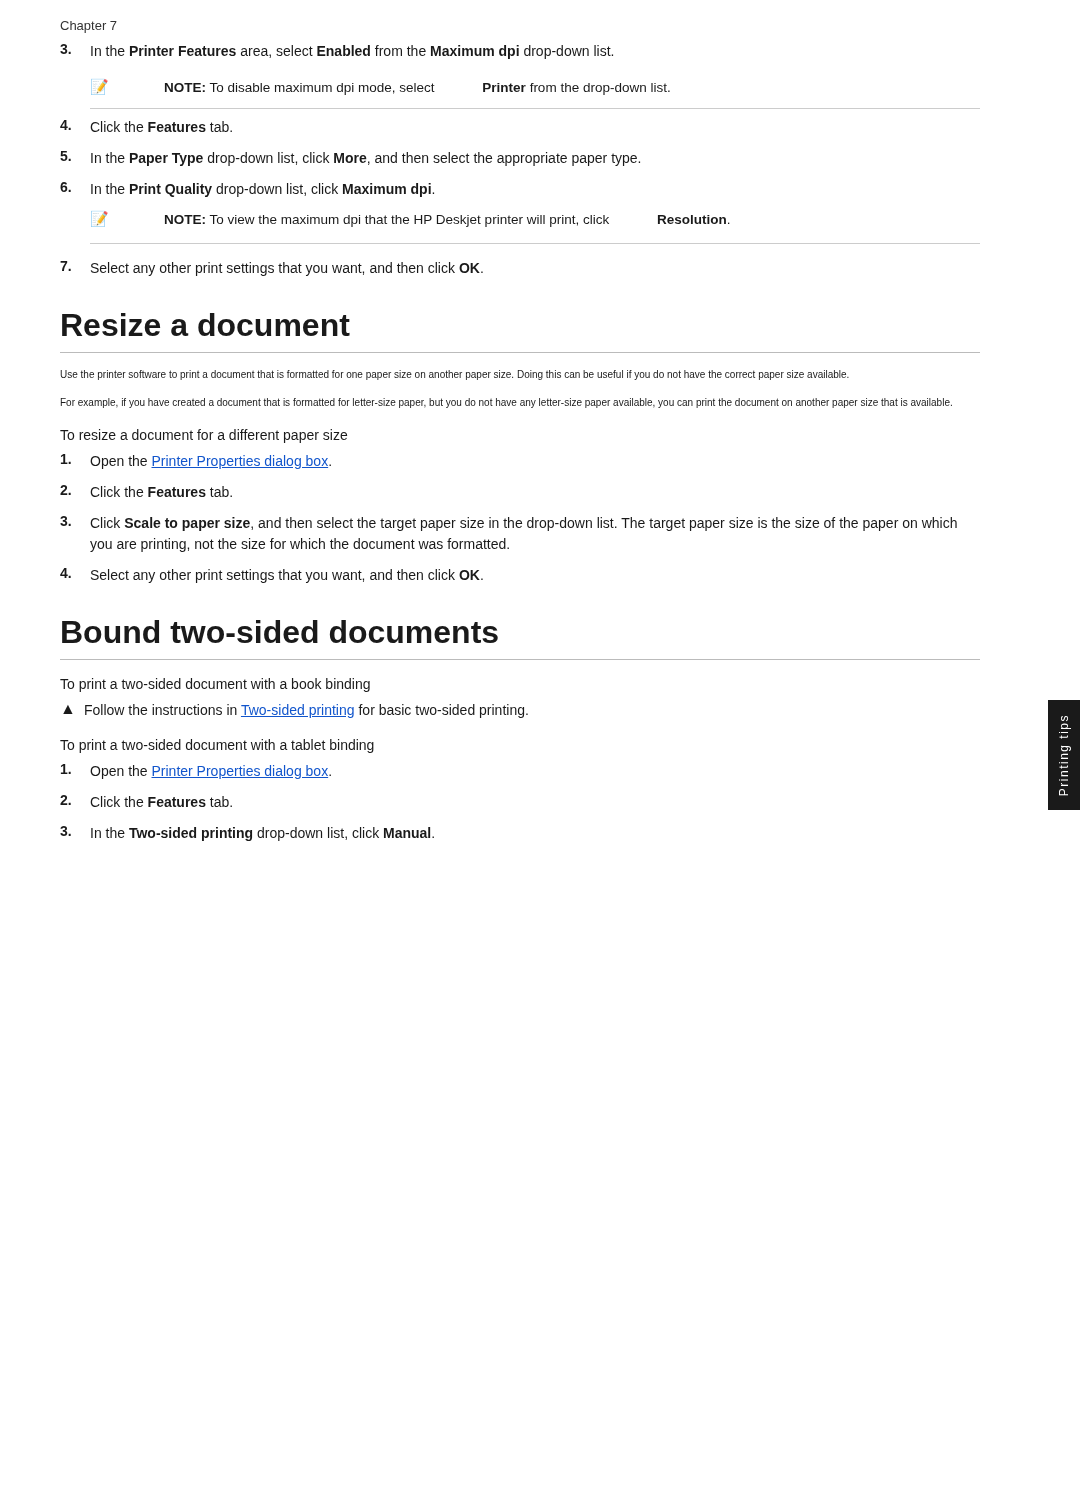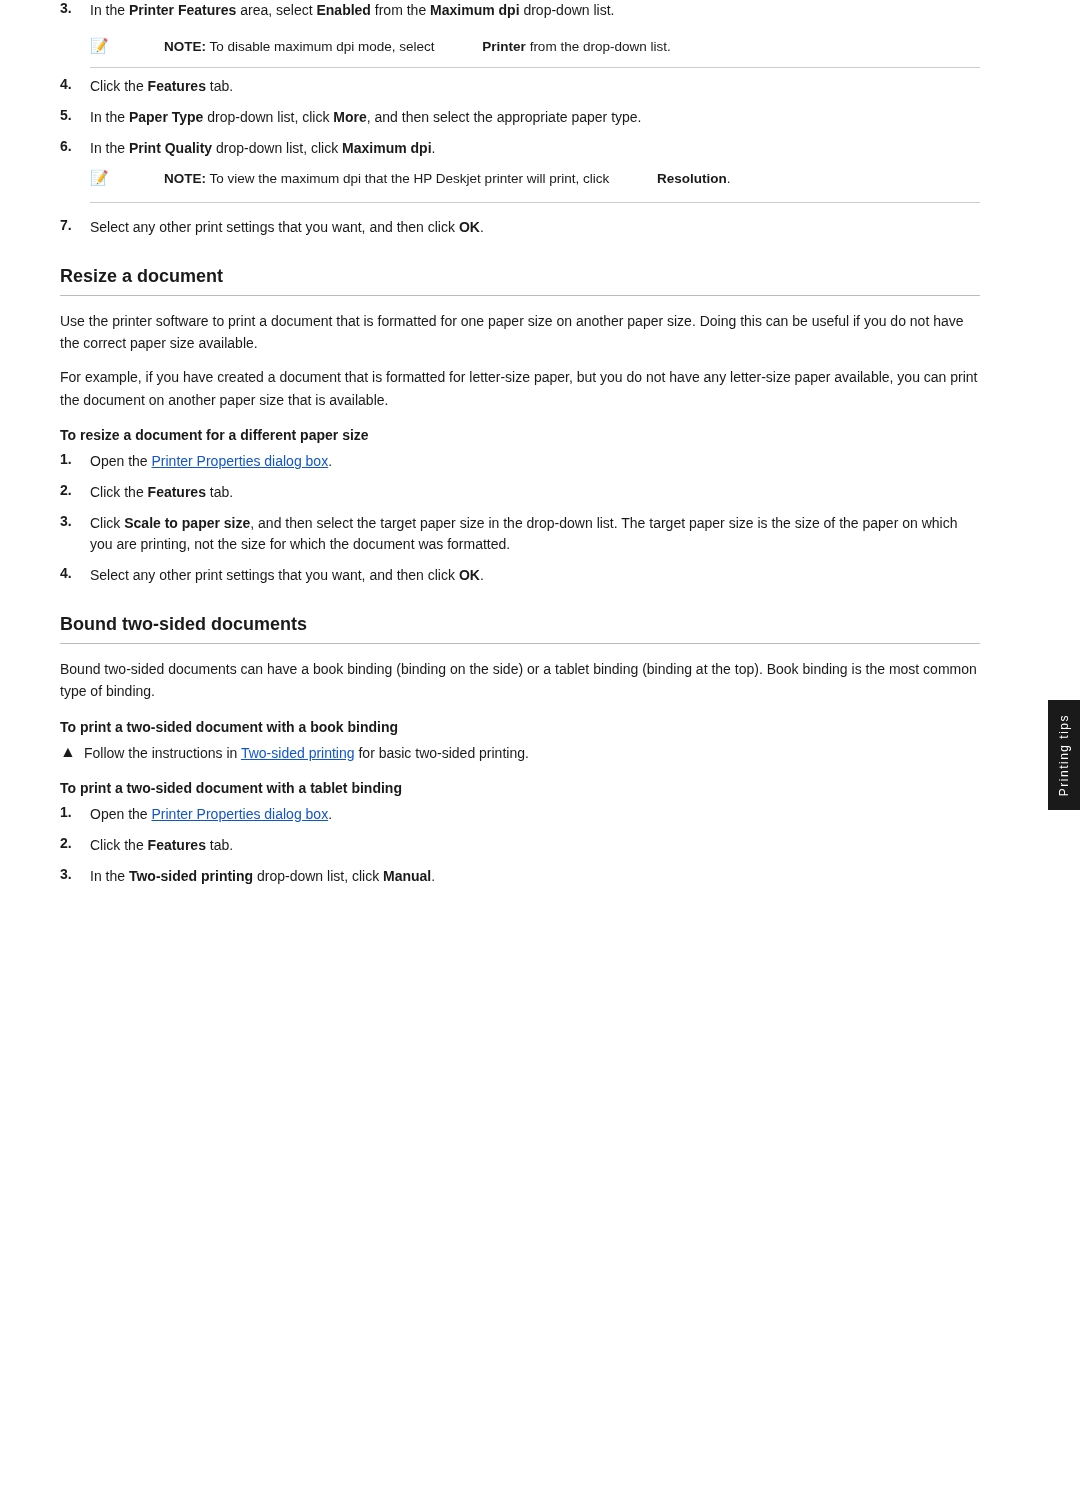--- a/index.html
+++ b/index.html
@@ -78,37 +78,37 @@
       line-height: 1.5;
       color: #1a1a1a;
     }
 
     .note-text b {
       font-weight: bold;
       padding-left: 44px;
     }
 
     .section-title {
-      font-size: 18px;
+      font-size: 32px;
       font-weight: bold;
       color: #1a1a1a;
       margin: 28px 0 14px 0;
       border-bottom: 1px solid #bbb;
       padding-bottom: 8px;
     }
 
     .body-text {
-      font-size: 14px;
+      font-size: 10px;
       line-height: 1.6;
       margin-bottom: 12px;
       color: #1a1a1a;
     }
 
     .subsection-title {
-      font-weight: bold;
+      font-weight: normal;
       font-size: 14px;
       margin: 16px 0 8px 0;
     }
 
     .link {
       color: #1155CC;
       text-decoration: underline;
       cursor: pointer;
     }
 
@@ -182,20 +182,23 @@
   </style>
 </head>
 <body>
 
 <div class="page-container">
 
   <div class="side-tab-container">
     <span class="side-tab-text">Printing tips</span>
   </div>
 
+  <div class="header-area">
+    <span>Chapter 7</span>
+  </div>
 
   <div class="main-content">
 
     <div class="step-item">
       <span class="step-number">3.</span>
       <span class="step-content">
         In the <b>Printer Features</b> area, select <b>Enabled</b> from the <b>Maximum dpi</b> drop-down list.
       </span>
     </div>
 
@@ -271,21 +274,20 @@
 
     <div class="step-item">
       <span class="step-number">4.</span>
       <span class="step-content">
         Select any other print settings that you want, and then click <b>OK</b>.
       </span>
     </div>
 
     <h2 class="section-title">Bound two-sided documents</h2>
 
-    <p class="body-text">Bound two-sided documents can have a book binding (binding on the side) or a tablet binding (binding at the top). Book binding is the most common type of binding.</p>
 
     <div class="subsection-title">To print a two-sided document with a book binding</div>
 
     <div class="bullet-item">
       <span class="bullet-marker">▲</span>
       <span class="bullet-content">
         Follow the instructions in <a class="link">Two-sided printing</a> for basic two-sided printing.
       </span>
     </div>
 

